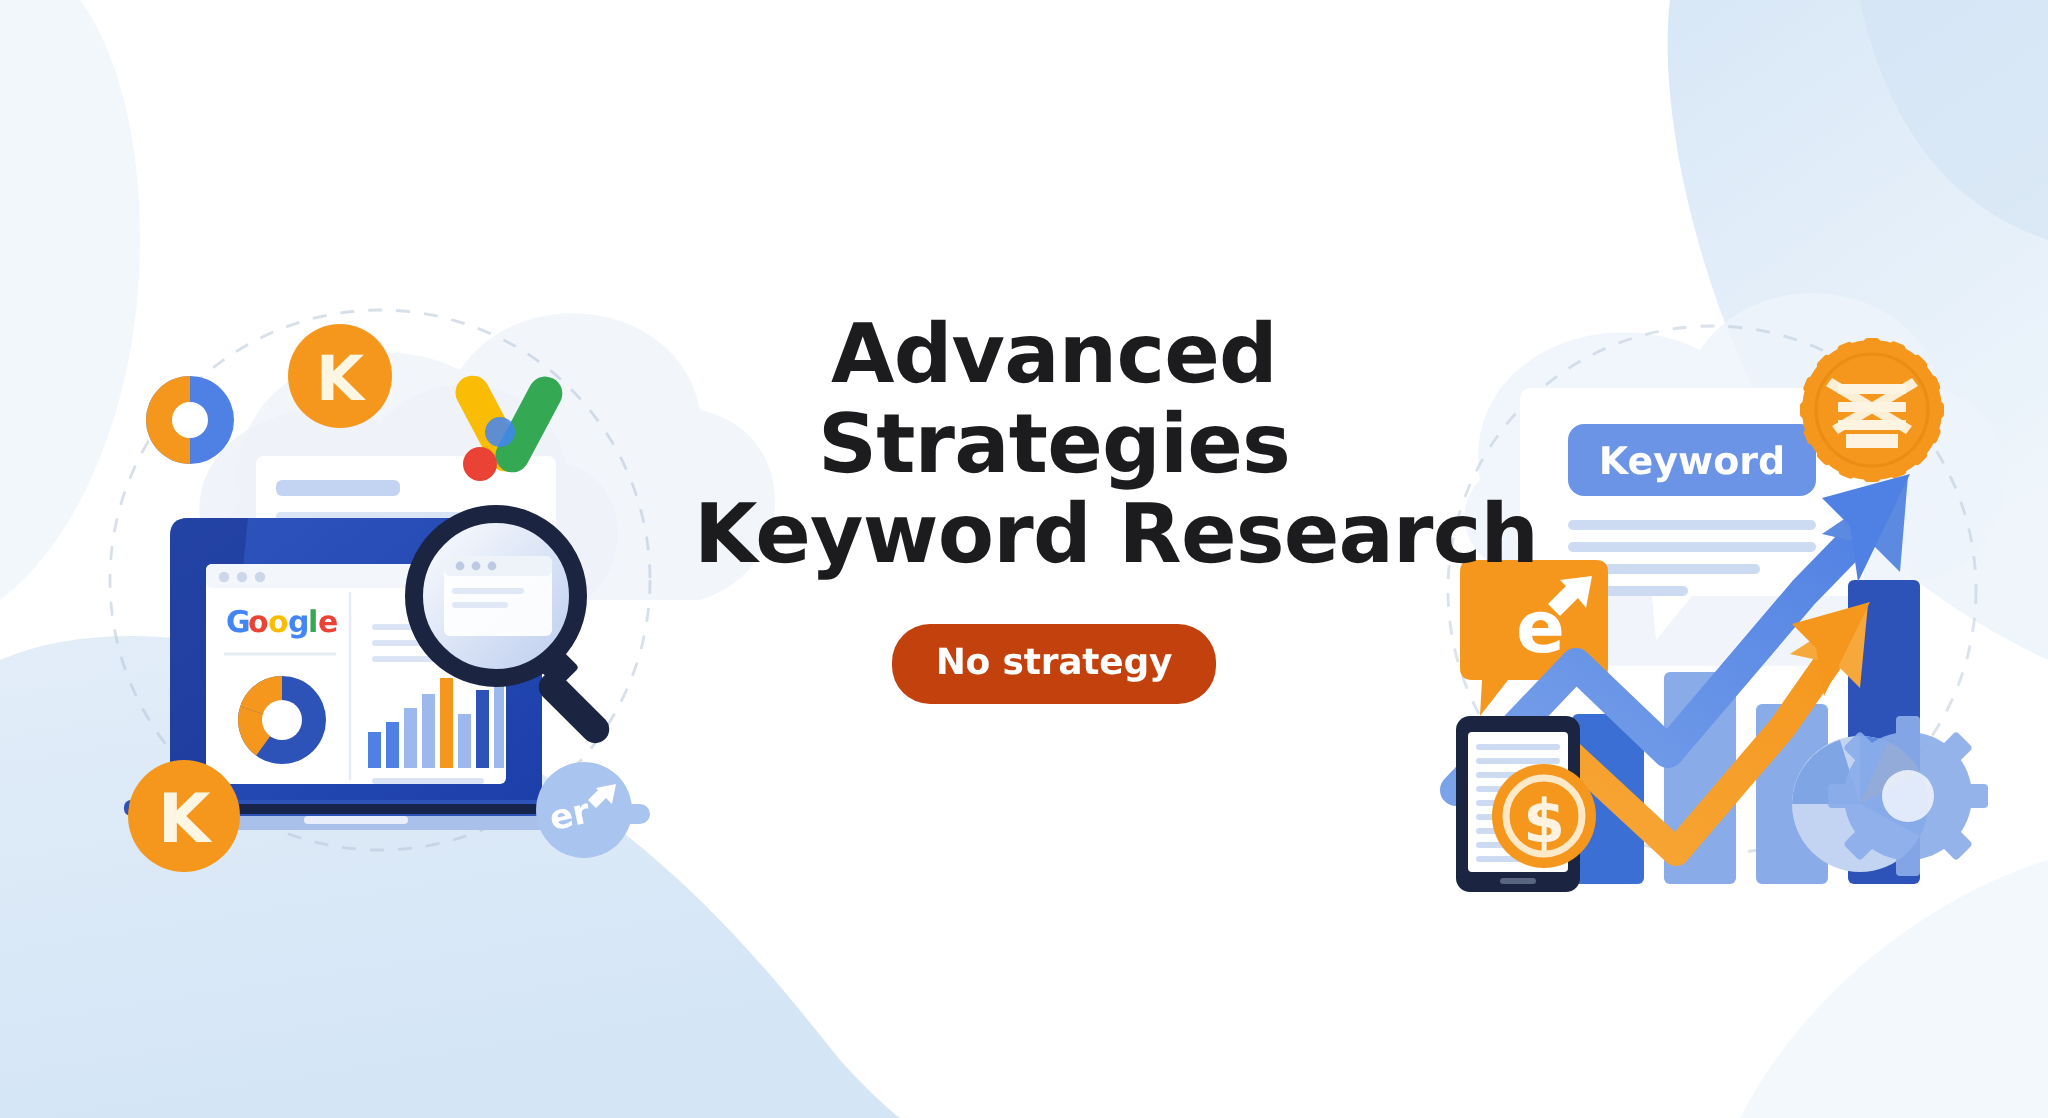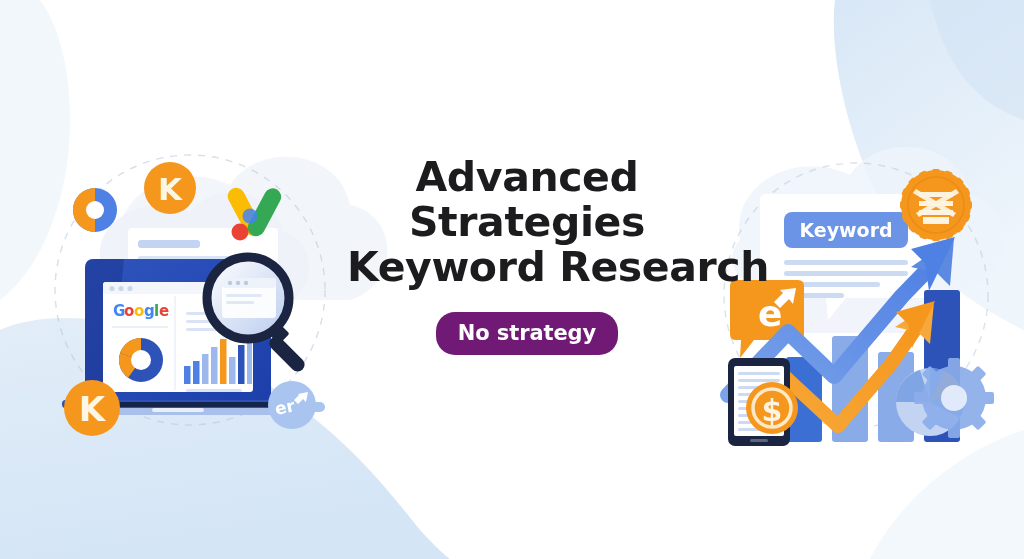--- a/index.html
+++ b/index.html
@@ -35,25 +35,25 @@
     font-size: 41px;
     line-height: 45px;
     color: #1c1c1e;
     letter-spacing: -0.4px;
     margin: 0;
   }
   .headline .ln { display: block; white-space: nowrap; }
   .cta-wrap { margin-top: 22px; }
   .cta-btn {
     display: inline-block;
-    background: #701a75;
+    background: #c2410c;
     color: #ffffff;
     font-family: "DejaVu Sans", sans-serif;
     font-weight: bold;
-    font-size: 21px;
+    font-size: 18px;
     padding: 9px 22px 10px 22px;
     border-radius: 19px;
     border: none;
     cursor: pointer;
     letter-spacing: -0.1px;
     text-align: right;
   }
 
   
   .illo { position: absolute; z-index: 20; }

